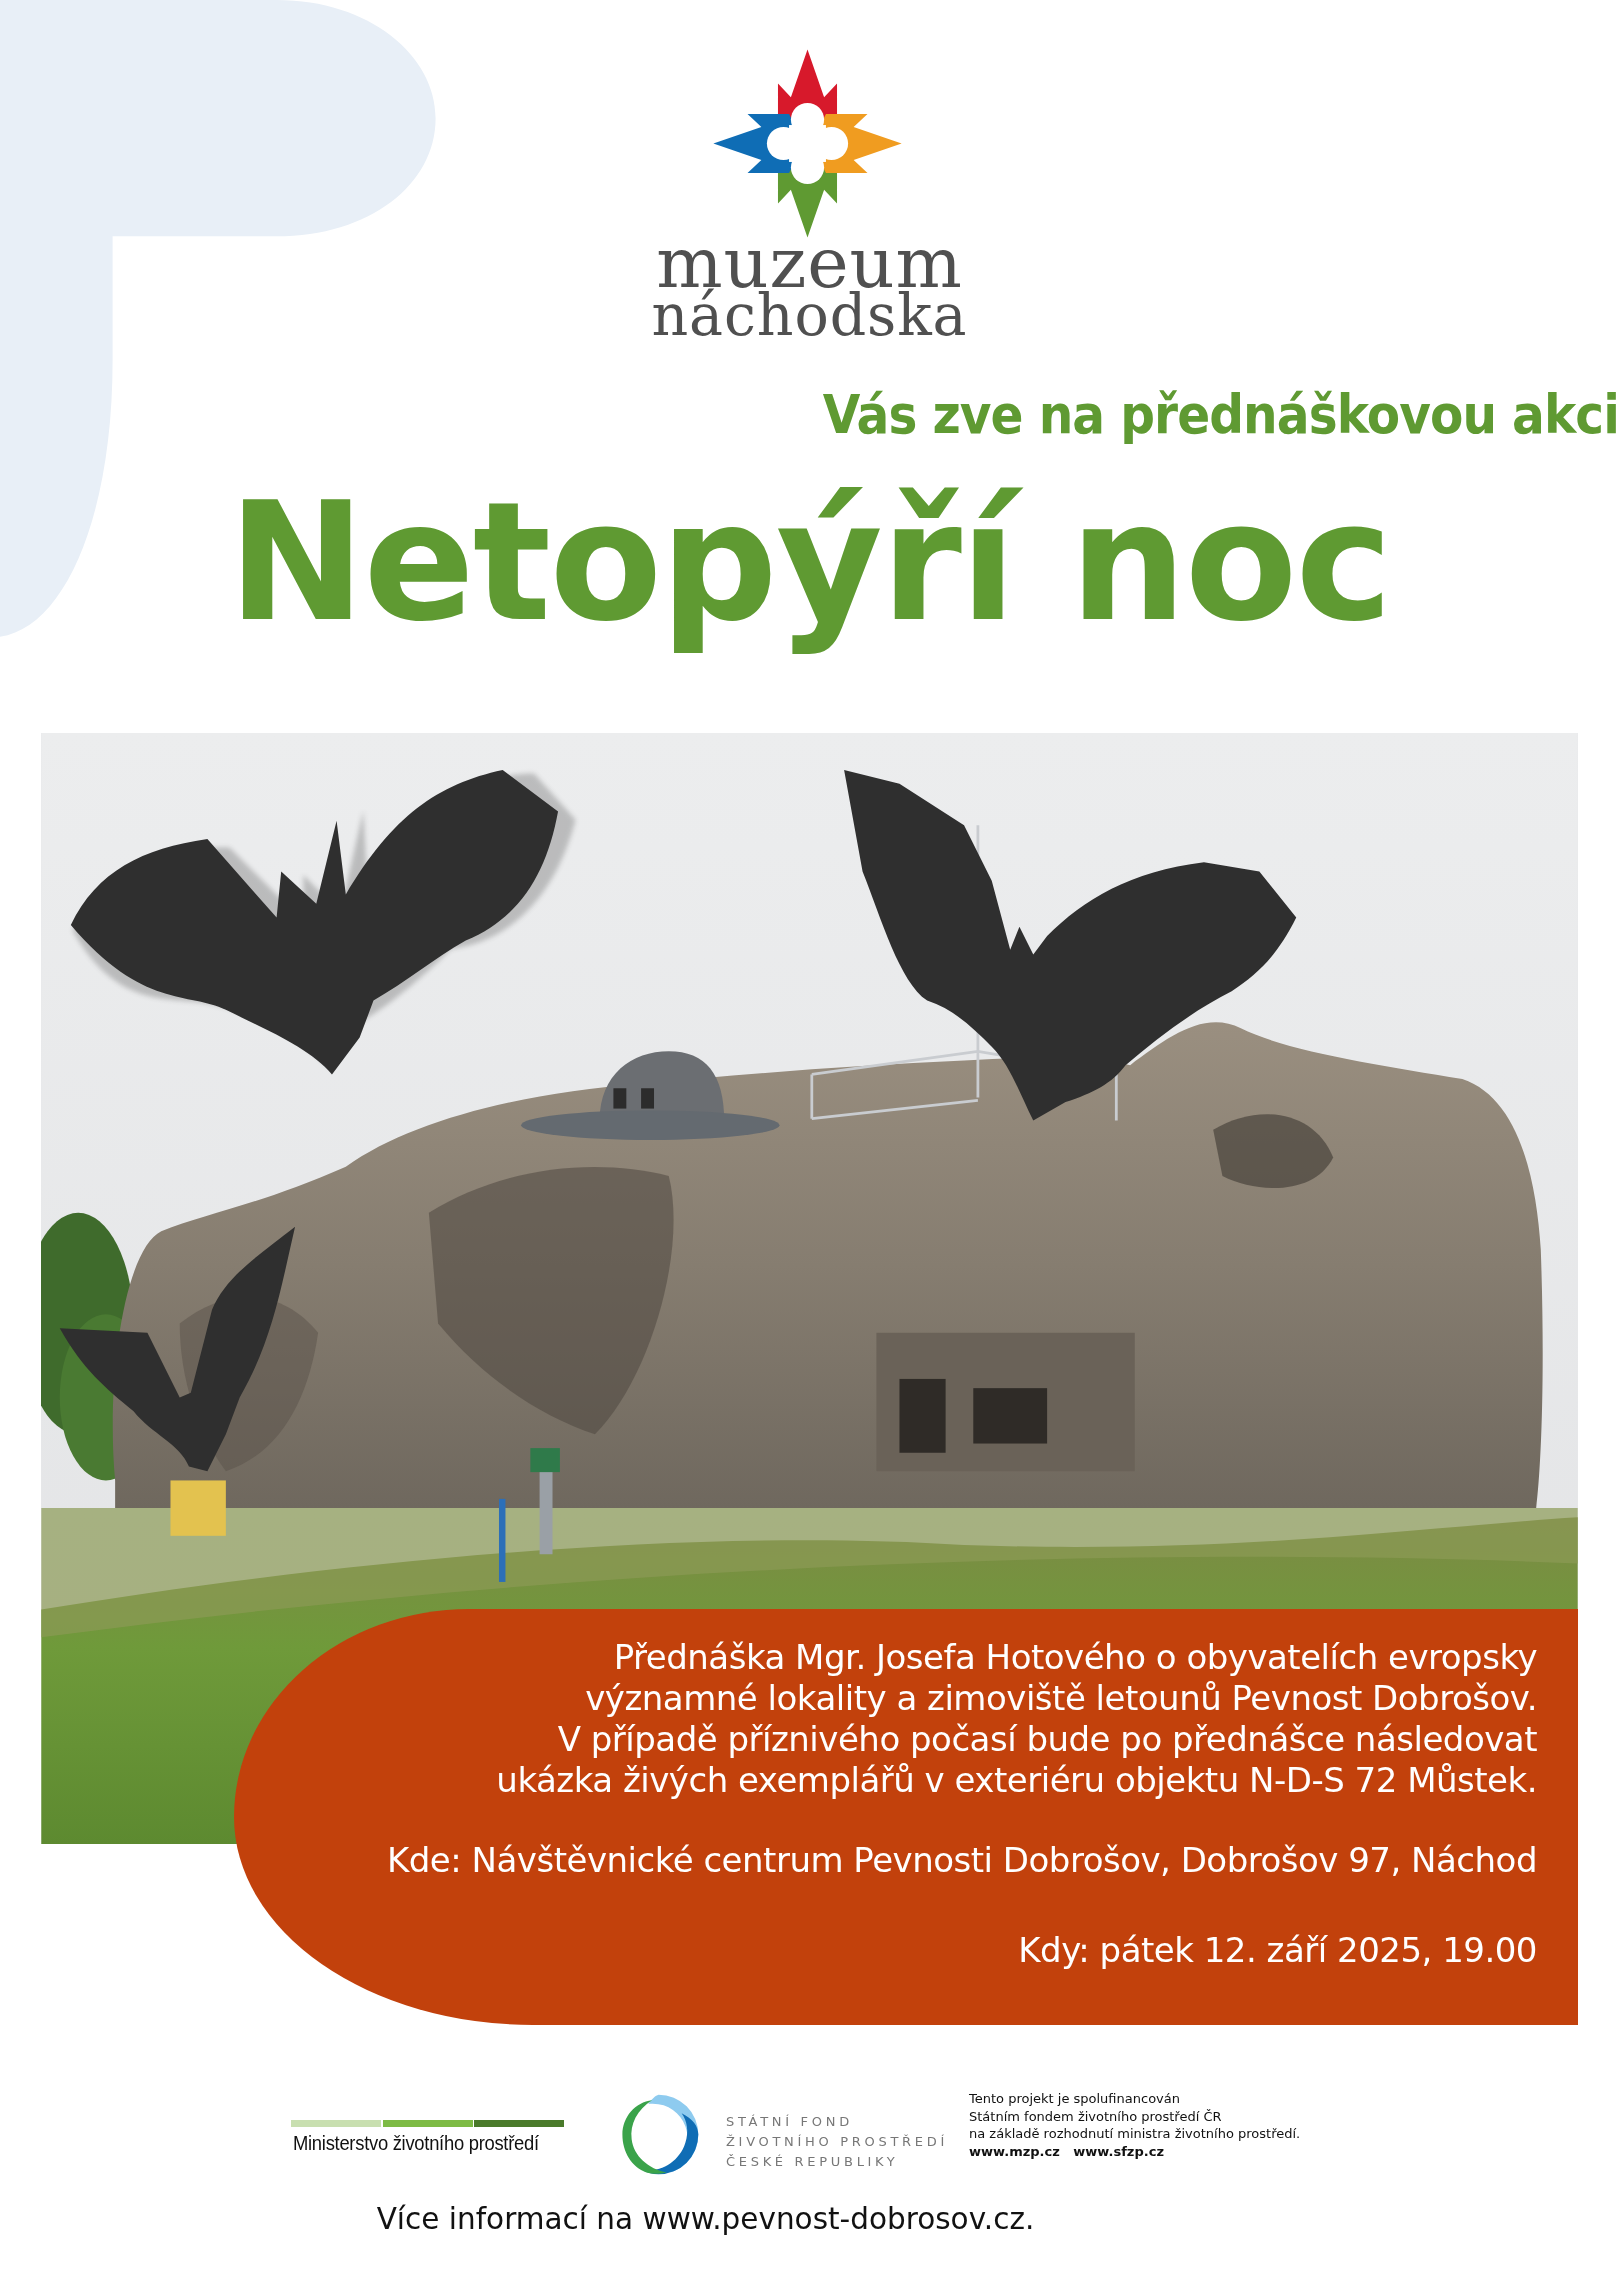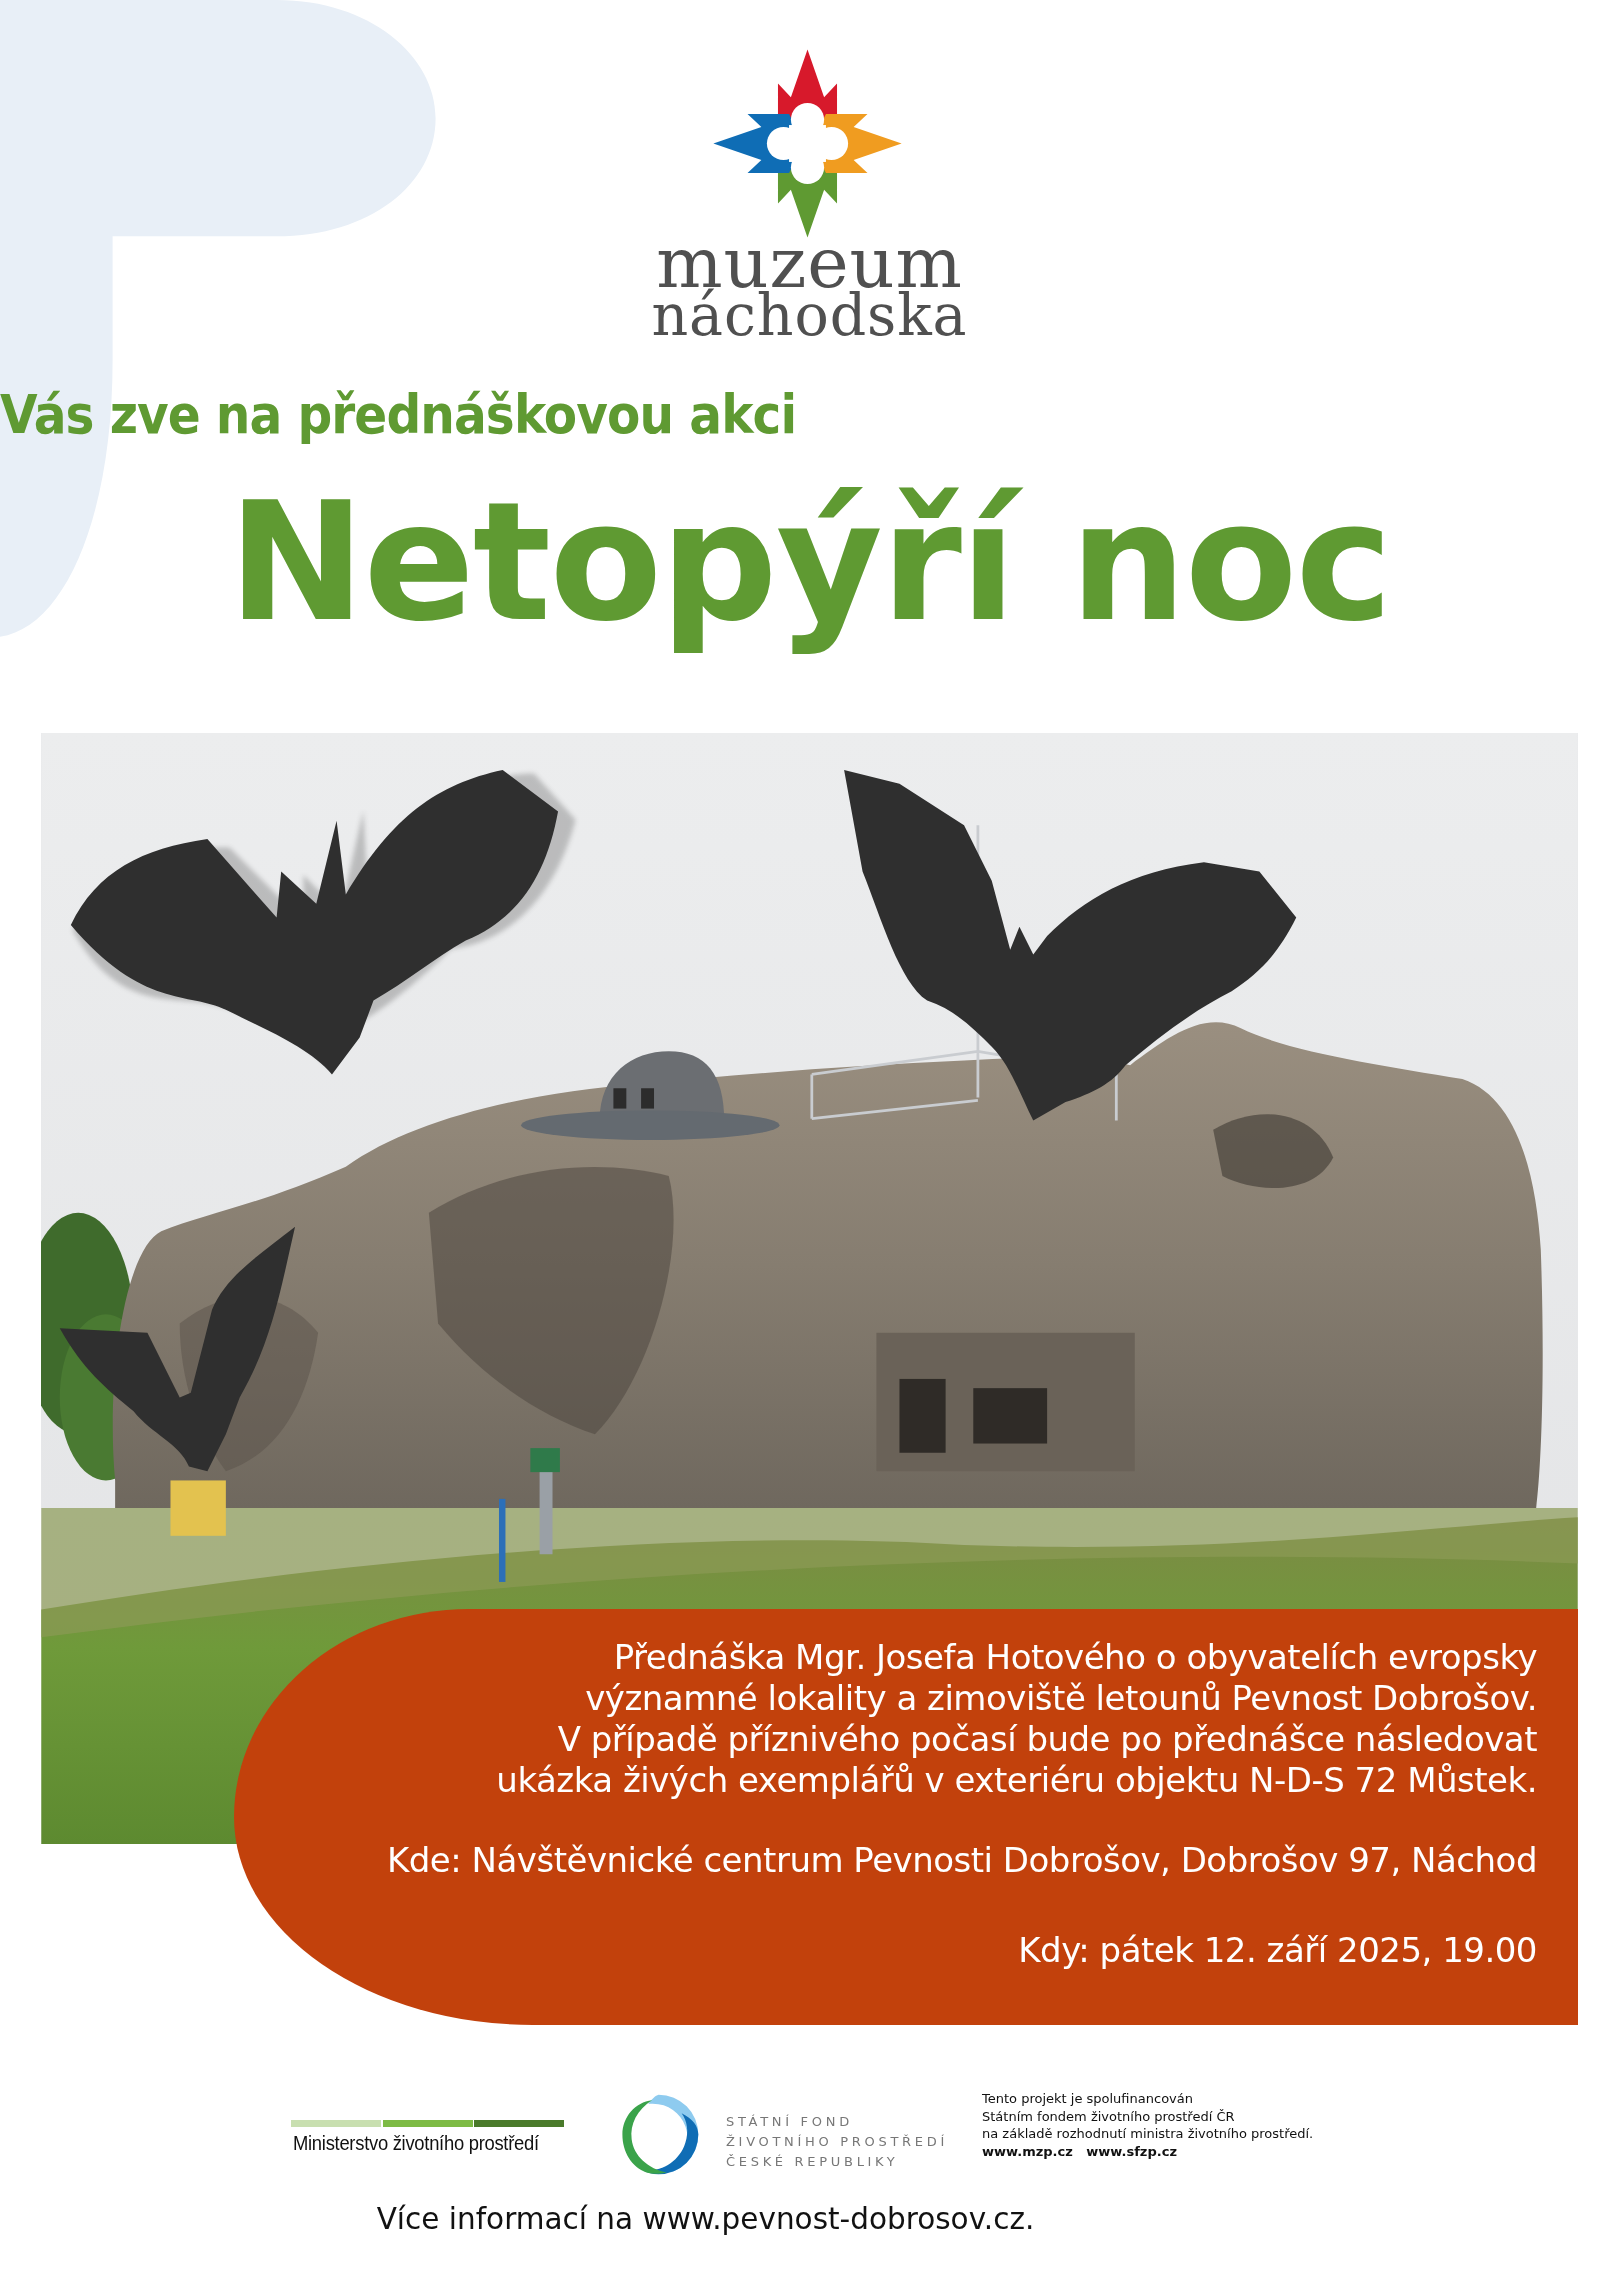--- a/index.html
+++ b/index.html
@@ -11,21 +11,21 @@
   #p-shape { left:0; top:0; width:443px; height:646px; }
 
   
   #museum-mark { left:706px; top:42px; width:203px; height:203px; }
   .museum-word { position:absolute; left:0; width:1619px; text-align:center;
                  font-family:"DejaVu Serif", "Liberation Serif", serif; color:#505050;
                  font-weight:normal; letter-spacing:0.9px; }
   #museum-line1 { top:231px; font-size:70px; line-height:65px; }
   #museum-line2 { top:283px; font-size:57px; line-height:65px; }
 
-  #invite { left:0; width:1619px; top:378px; text-align:left; color:#5f9a32;
+  #invite { left:0; width:1619px; top:378px; text-align:right; color:#5f9a32;
             font-weight:bold; font-size:54px; line-height:74px; letter-spacing:-0.9px;
             font-family:"DejaVu Sans Condensed","DejaVu Sans", sans-serif; }
   #title { left:0; width:1619px; top:466px; text-align:center; color:#5f9a32;
            font-weight:bold; font-size:164px; line-height:194px; letter-spacing:-1.8px; }
 
   
   #photo { left:41px; top:733px; width:1537px; height:1111px; overflow:hidden; background:#e7e8ea; }
   #photo svg { display:block; }
 
   
@@ -40,21 +40,21 @@
                white-space:nowrap; letter-spacing:-0.5px; }
 
   
   .bar { position:absolute; top:2120px; height:6.5px; width:90px; }
   #ministry-name { left:293px; top:2132px; font-size:20px; color:#111; white-space:nowrap;
                    font-family:"Liberation Sans", sans-serif; letter-spacing:-0.3px; transform:scaleX(0.92); transform-origin:left; }
   #sfzp-logo { left:615px; top:2091px; width:87px; height:87px; }
   #sfzp-text { left:726px; top:2112px; font-size:13px; line-height:20px; color:#777; letter-spacing:3.7px; }
   #sfzp-text span { display:block; white-space:nowrap; }
   #funding { left:969px; top:2090px; font-size:13px; line-height:17.5px; color:#111; }
-  #funding span { display:block; white-space:nowrap;margin-left:13px; }
+  #funding span { display:block; white-space:nowrap; }
   #funding .urls { font-weight:bold; }
   #more-info { left:0; width:1411px; top:2202px; text-align:center; font-size:29.5px; color:#111; }
 </style>
 </head>
 <body>
 
 <svg id="p-shape" class="abs" viewBox="0 0 480 700">
   <path d="M0 0 H300 C400 0 472 60 472 128 C472 200 400 256 300 256 H122 V390 C122 560 70 680 0 690 Z" fill="#e8eff7"></path>
 </svg>
 

